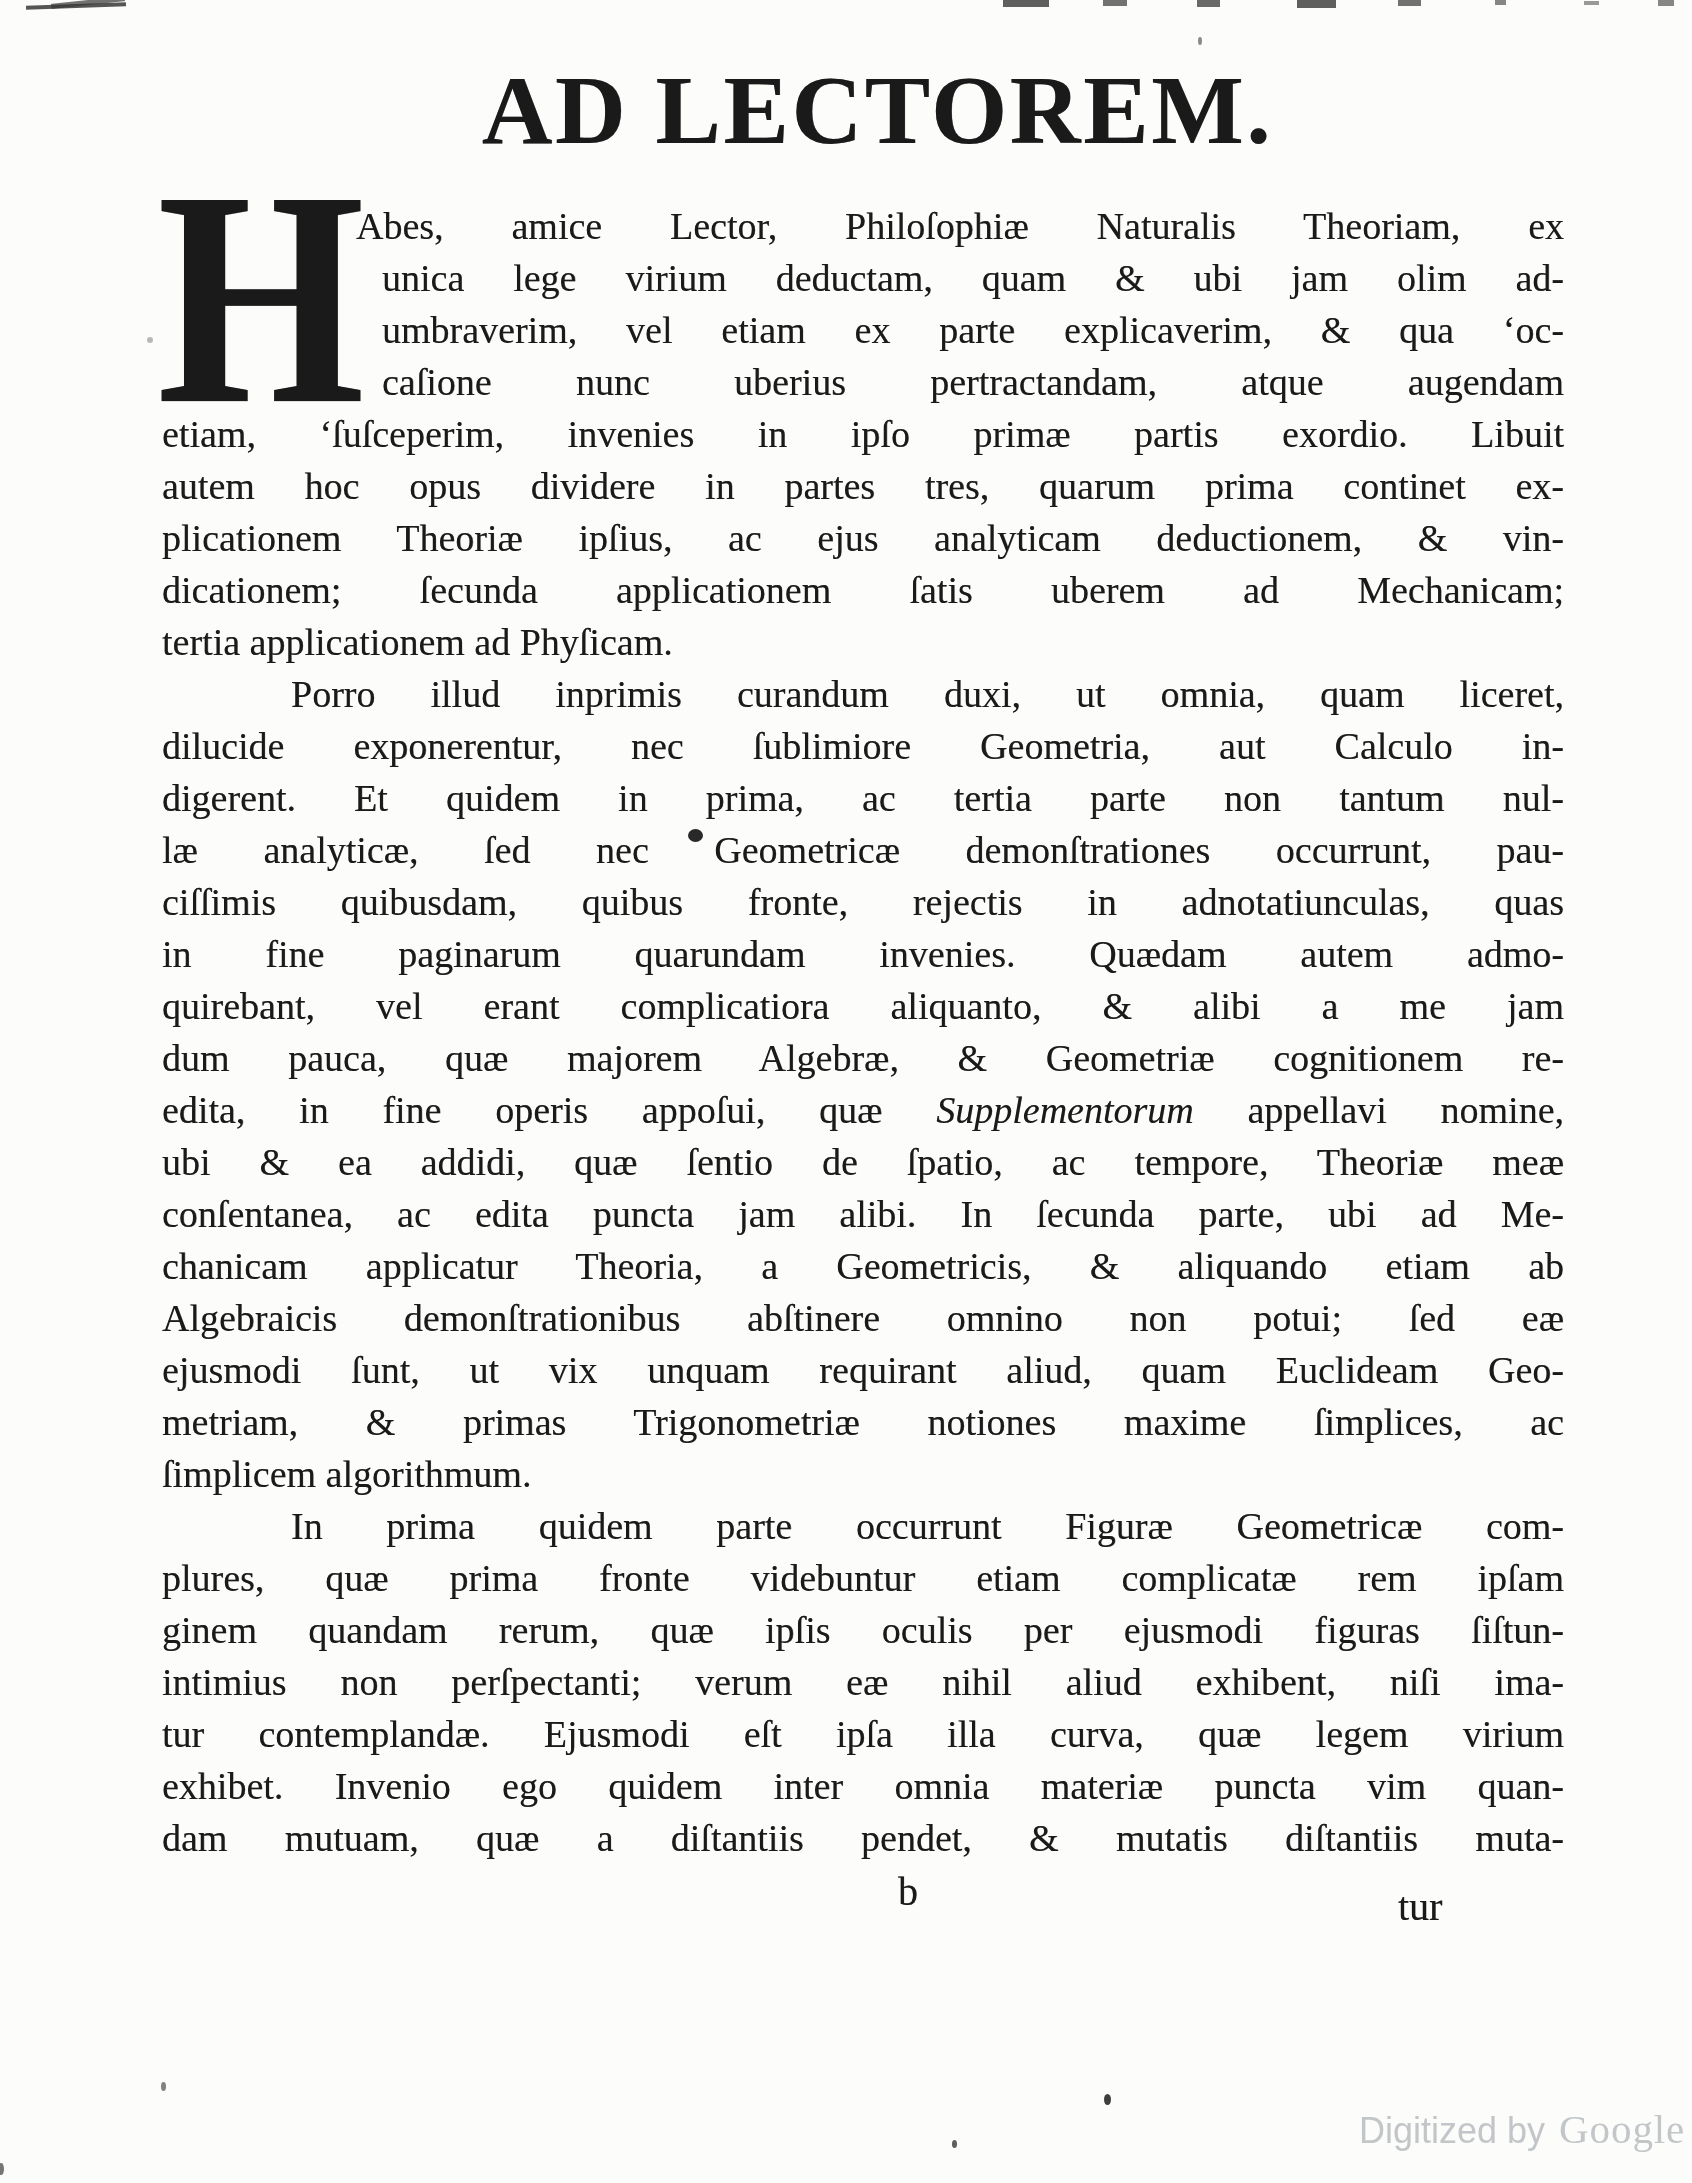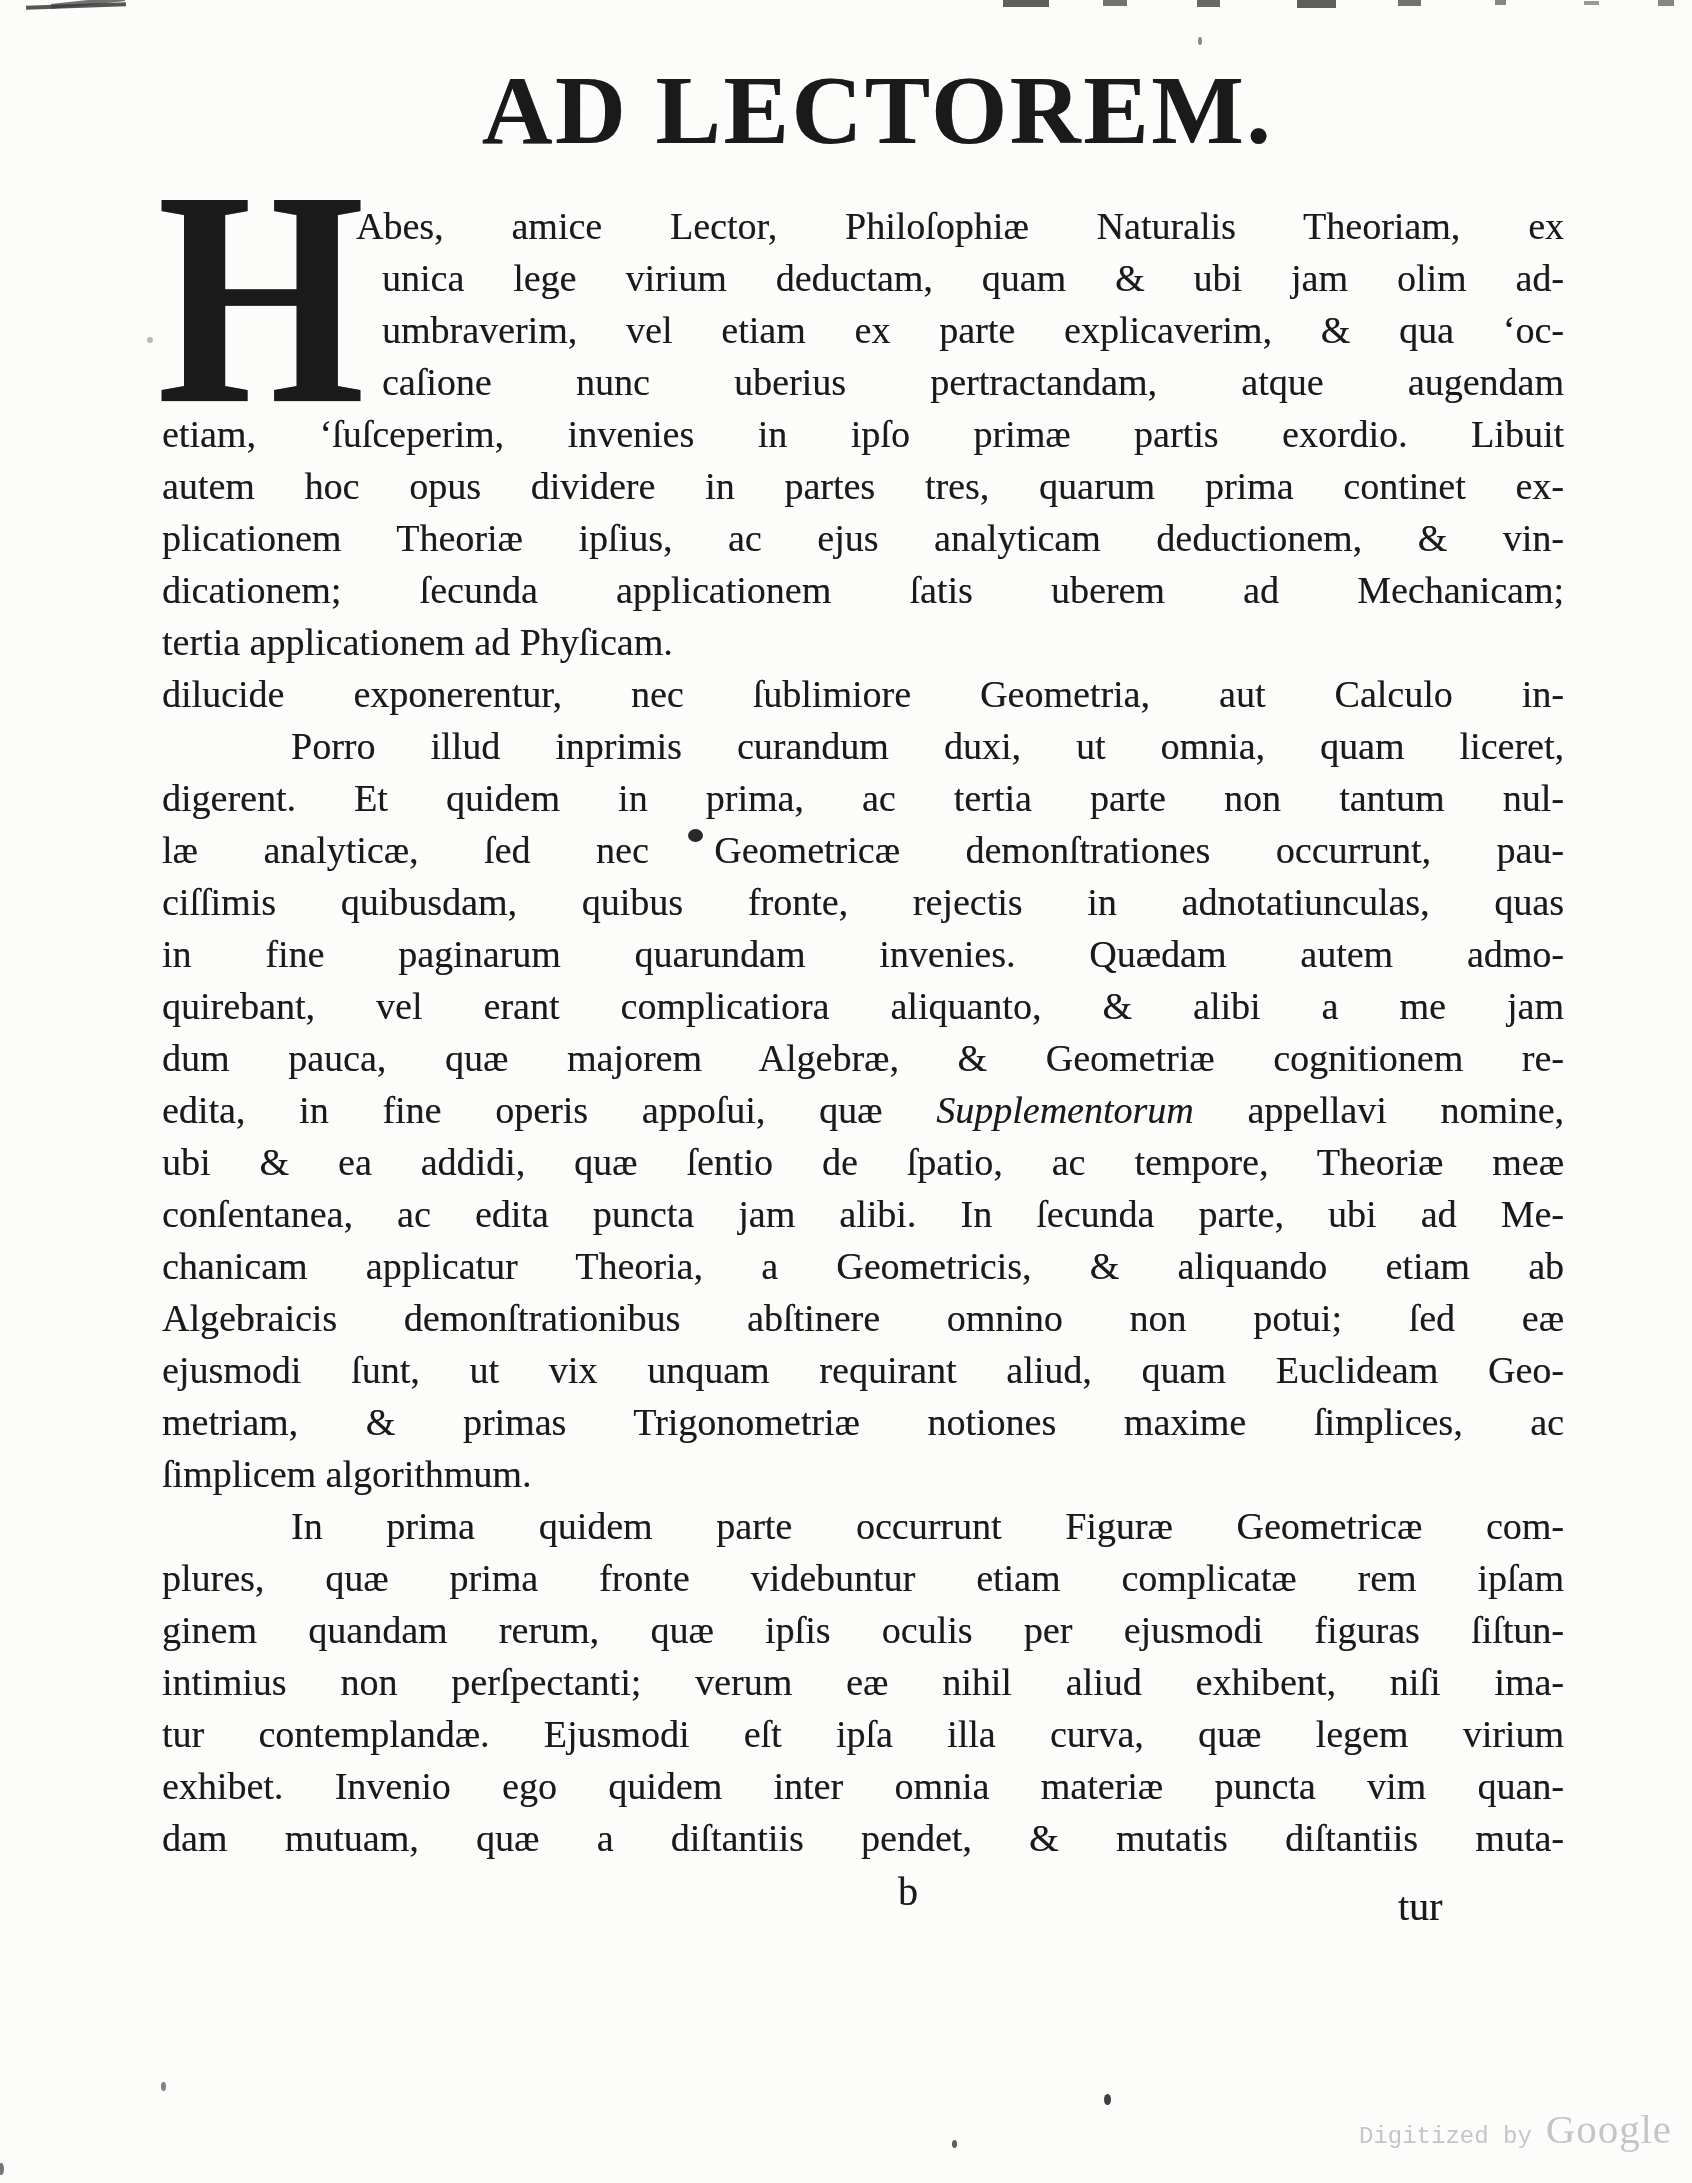--- a/index.html
+++ b/index.html
@@ -56,22 +56,22 @@
     position:absolute;left:1398px;top:1887px;
     font-size:40px;line-height:40px;
   }
 
   .watermark{
     position:absolute;left:1359px;top:2093px;
     display:flex;align-items:baseline;gap:14px;
     color:var(--wm);
   }
   .wm-prefix{
-    font-family:Liberation Mono, monospace;
-    font-size:24px;line-height:35px;
+    font-family:Liberation Sans, sans-serif;
+    font-size:36px;line-height:35px;
   }
   .wm-logo{
     font-family:"Liberation Serif","DejaVu Serif",serif;
     font-size:41px;line-height:45px;letter-spacing:0.9px;margin-top:14px;
   }
 
   .mark{position:absolute;background:#383838;filter:blur(0.5px);}
   .speck{position:absolute;background:#1e1e1e;border-radius:50%;filter:blur(0.4px);}
 </style>
 </head>
@@ -86,22 +86,22 @@
   <div class="body-col">
       <div class="line inkish cap1"><span>Abes, amice Lector, Philoſophiæ Naturalis Theoriam, ex</span></div>
       <div class="line inkish capwrap"><span>unica lege virium deductam, quam &amp; ubi jam olim ad-</span></div>
       <div class="line inkish capwrap"><span>umbraverim, vel etiam ex parte explicaverim, &amp; qua ‘oc-</span></div>
       <div class="line inkish capwrap"><span>caſione nunc uberius pertractandam, atque augendam</span></div>
       <div class="line inkish"><span>etiam, ‘ſuſceperim, invenies in ipſo primæ partis exordio.  Libuit</span></div>
       <div class="line inkish"><span>autem hoc opus dividere in partes tres, quarum prima continet ex-</span></div>
       <div class="line inkish"><span>plicationem Theoriæ ipſius, ac ejus analyticam deductionem, &amp; vin-</span></div>
       <div class="line inkish"><span>dicationem; ſecunda applicationem ſatis uberem ad Mechanicam;</span></div>
       <div class="line inkish short"><span>tertia applicationem ad Phyſicam.</span></div>
+      <div class="line inkish indent"><span>Porro illud inprimis curandum duxi, ut omnia, quam liceret,</span></div>
       <div class="line inkish"><span>dilucide exponerentur, nec ſublimiore Geometria, aut Calculo in-</span></div>
-      <div class="line inkish indent"><span>Porro illud inprimis curandum duxi, ut omnia, quam liceret,</span></div>
       <div class="line inkish"><span>digerent.  Et quidem in prima, ac tertia parte non tantum nul-</span></div>
       <div class="line inkish"><span>læ analyticæ, ſed nec Geometricæ demonſtrationes occurrunt, pau-</span></div>
       <div class="line inkish"><span>ciſſimis quibusdam, quibus fronte, rejectis in adnotatiunculas, quas</span></div>
       <div class="line inkish"><span>in fine paginarum quarundam invenies.  Quædam autem admo-</span></div>
       <div class="line inkish"><span>quirebant, vel erant complicatiora aliquanto, &amp; alibi a me jam</span></div>
       <div class="line inkish"><span>dum pauca, quæ majorem Algebræ, &amp; Geometriæ cognitionem re-</span></div>
       <div class="line inkish"><span>edita, in fine operis appoſui, quæ </span><i>Supplementorum</i><span> appellavi nomine,</span></div>
       <div class="line inkish"><span>ubi &amp; ea addidi, quæ ſentio de ſpatio, ac tempore, Theoriæ meæ</span></div>
       <div class="line inkish"><span>conſentanea, ac edita puncta jam alibi.  In ſecunda parte, ubi ad Me-</span></div>
       <div class="line inkish"><span>chanicam applicatur Theoria, a Geometricis, &amp; aliquando etiam ab</span></div>

